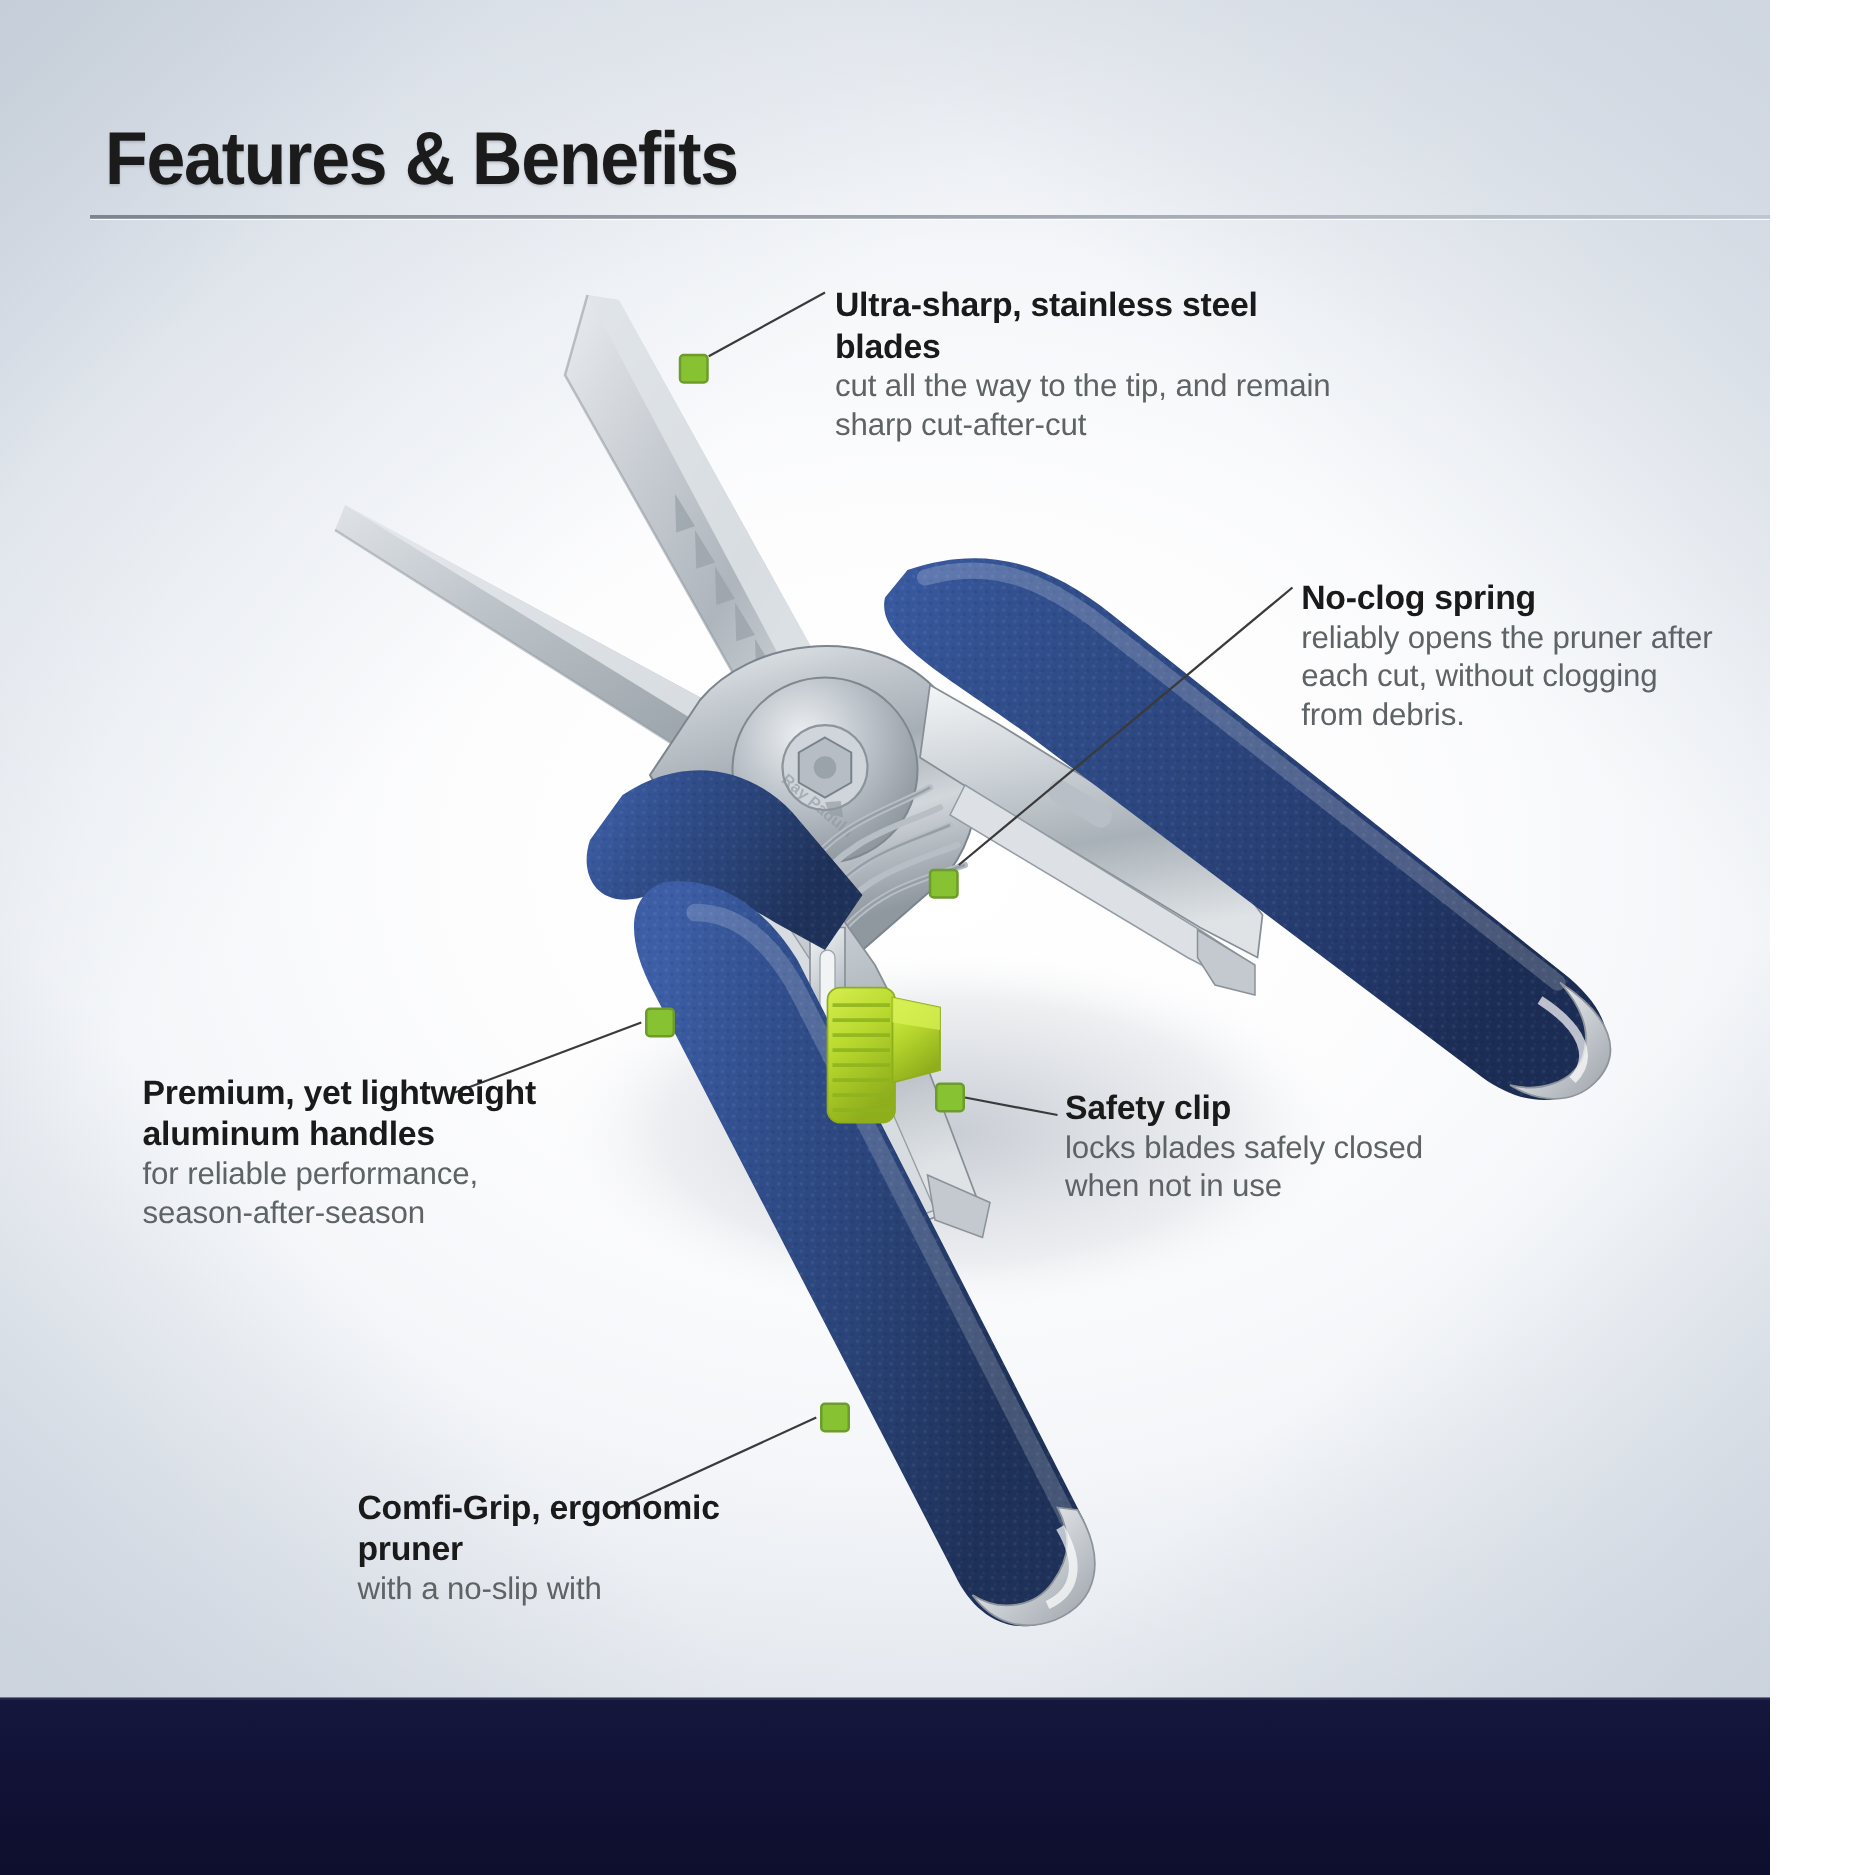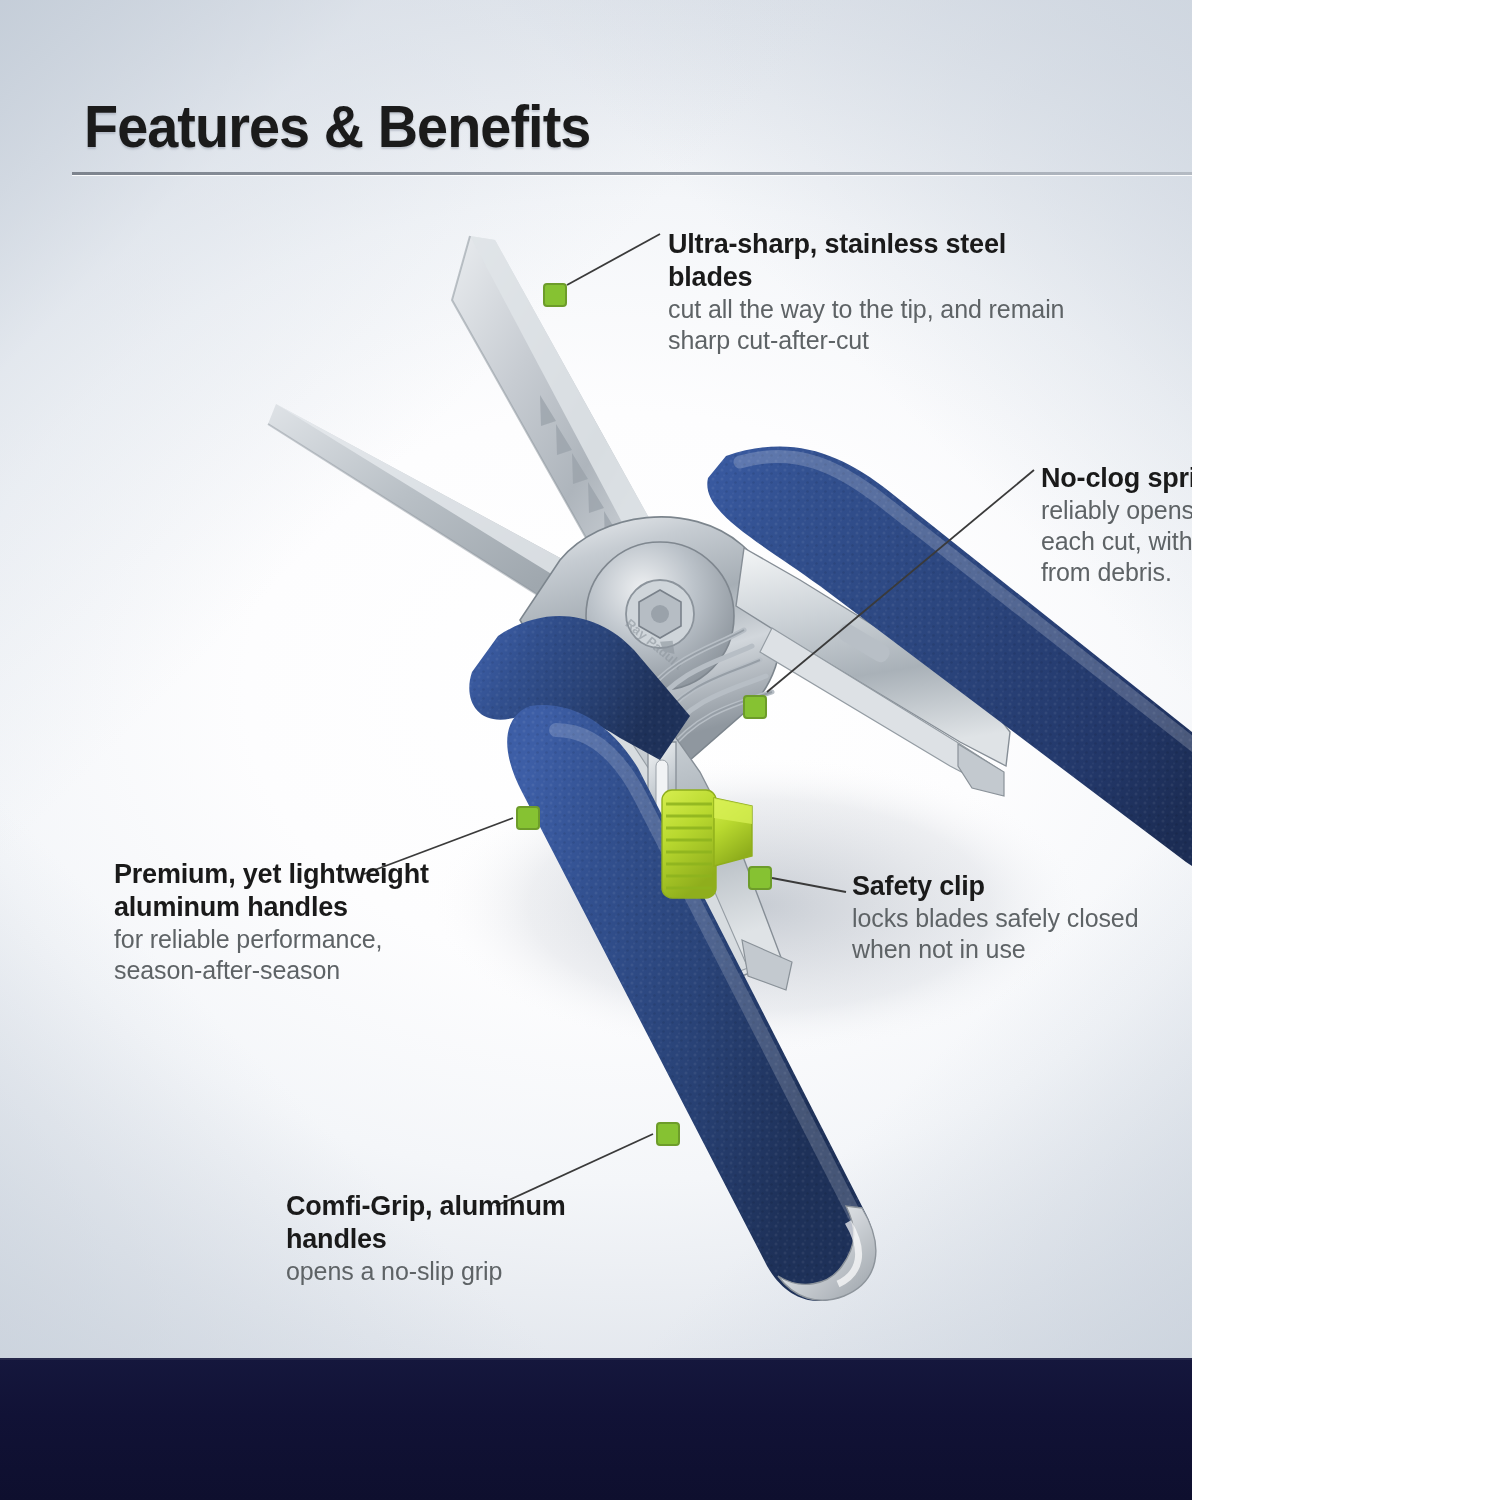--- a/index.html
+++ b/index.html
@@ -2,21 +2,21 @@
 <html><head>
 <meta charset="utf-8">
 <style>
   html,body{margin:0;padding:0;}
   body{
     width:1500px;height:1500px;overflow:hidden;
     font-family:"Liberation Sans","DejaVu Sans",sans-serif;
     background:#ffffff;
   }
   #page{
-    position:relative;width:1192px;height:1500px;overflow:hidden;
+    position:relative;width:1416px;height:1500px;overflow:hidden;
     background:
       radial-gradient(ellipse 1100px 820px at 52% 46%, #ffffff 0%, #fdfdfe 34%, #f4f6f9 60%, #e4e8ee 82%, #d8dde5 100%);
   }
   
   #page:before{
     content:"";position:absolute;inset:0;pointer-events:none;
     background:
       linear-gradient(135deg, rgba(196,205,216,.95) 0%, rgba(214,221,230,.45) 14%, rgba(255,255,255,0) 32%),
       linear-gradient(225deg, rgba(205,213,223,.80) 0%, rgba(255,255,255,0) 26%),
       linear-gradient(45deg,  rgba(198,207,218,.85) 0%, rgba(255,255,255,0) 26%),
@@ -274,19 +274,19 @@
     <div class="hd">Premium, yet lightweight aluminum handles</div>
     <div class="bd">for reliable performance, season-after-season</div>
   </div>
 
   <div class="callout" id="co-safety">
     <div class="hd">Safety clip</div>
     <div class="bd">locks blades safely closed when not in use</div>
   </div>
 
   <div class="callout" id="co-grip">
-    <div class="hd">Comfi-Grip, aluminum handles</div>
-    <div class="bd">opens a no-slip grip</div>
+    <div class="hd">Comfi-Grip, ergonomic pruner</div>
+    <div class="bd">with a no-slip with</div>
   </div>
 
   <div id="footer-band"></div>
 
 </div>
 
 </body></html>

